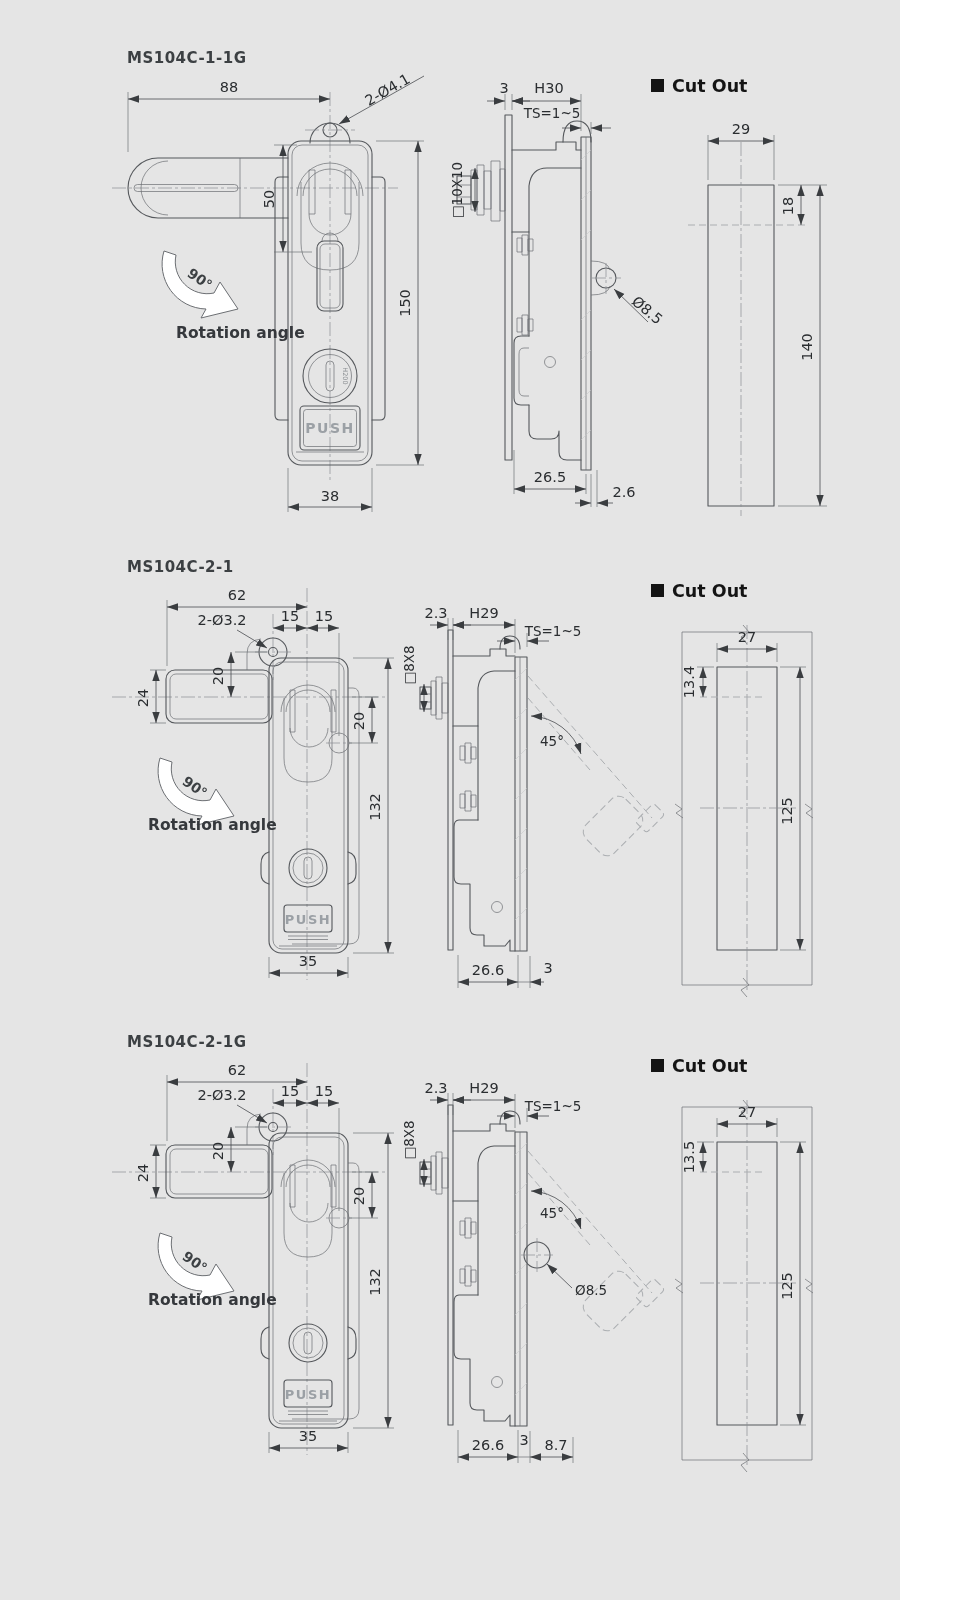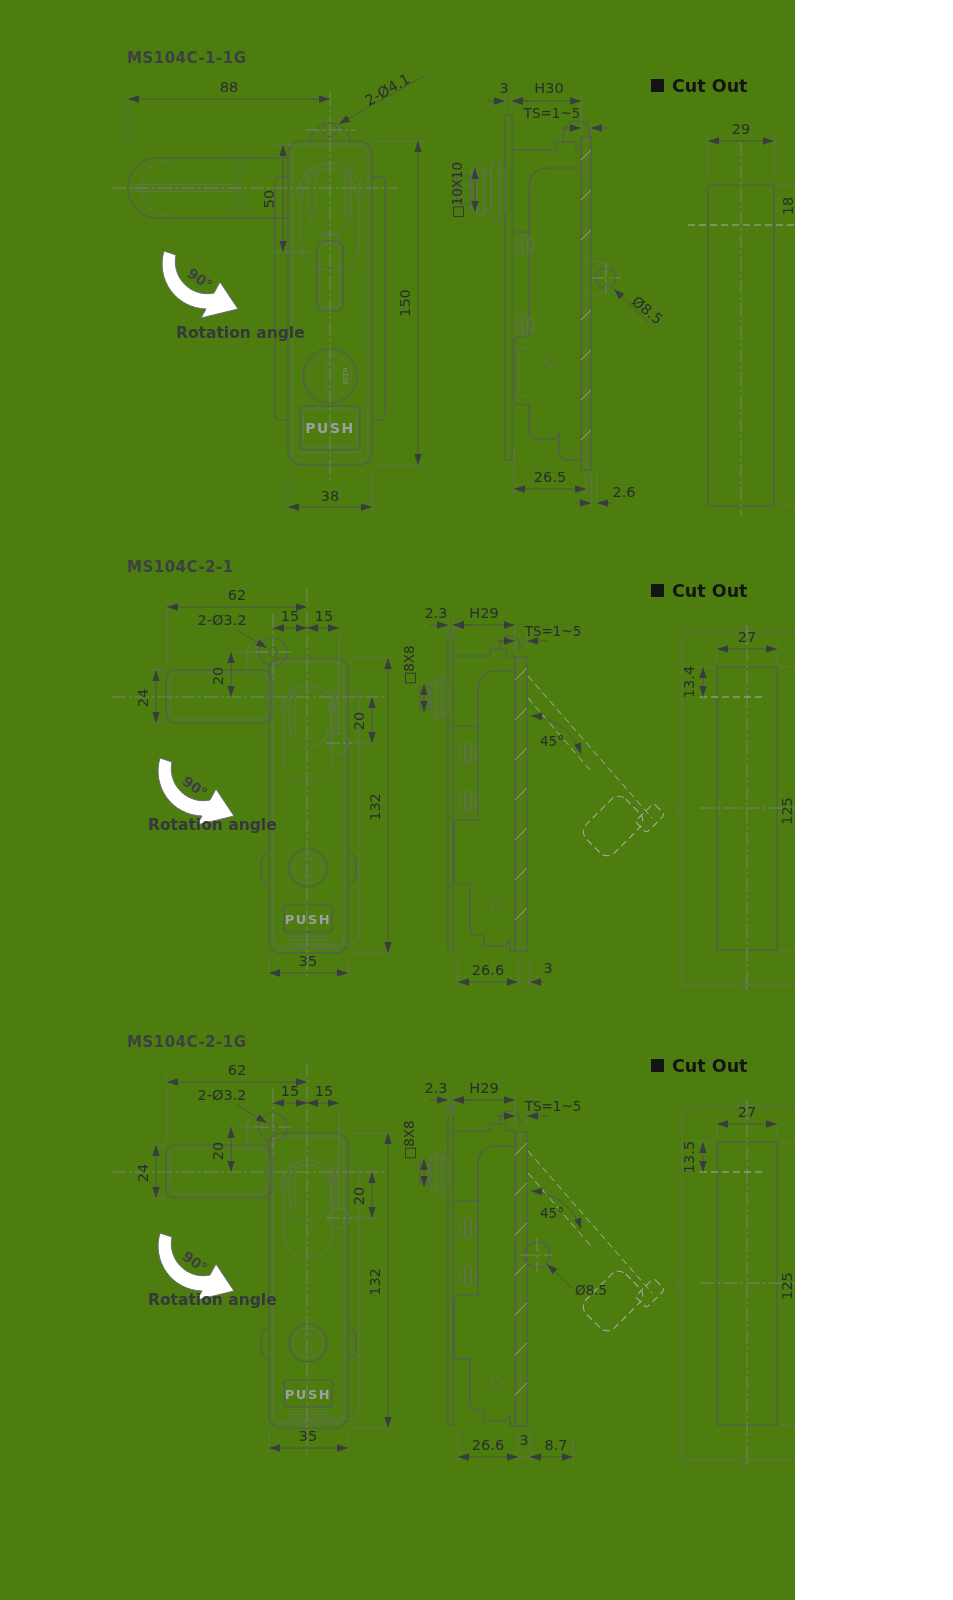--- a/index.html
+++ b/index.html
@@ -1,16 +1,16 @@
 <!DOCTYPE html>
 <html><head>
 <meta charset="utf-8">
 <style>
   html,body{margin:0;padding:0;background:#ffffff;}
-  #page{position:relative;width:795px;height:1600px;background:#4d7c0f;overflow:hidden;
+  #page{position:relative;width:900px;height:1600px;background:#e5e5e5;overflow:hidden;
         font-family:"DejaVu Sans","Liberation Sans",sans-serif;}
   svg{display:block;}
   .ln{fill:none;stroke:#55585c;stroke-width:1.1;stroke-linejoin:round;stroke-linecap:round;}
   .lt{fill:none;stroke:#6c6f73;stroke-width:.7;stroke-linejoin:round;}
   .cl{fill:none;stroke:#8b8e92;stroke-width:.7;stroke-dasharray:14 3 3 3;}
   .dsh{fill:none;stroke:#abaeb1;stroke-width:1;stroke-dasharray:7 4;}
   .dim{fill:none;stroke:#4a4d50;stroke-width:.8;}
   .ext{fill:none;stroke:#6f7276;stroke-width:.7;}
   .htc{stroke:#c6c8ca;stroke-width:.6;}
   text{fill:#2a2d30;text-anchor:middle;}

